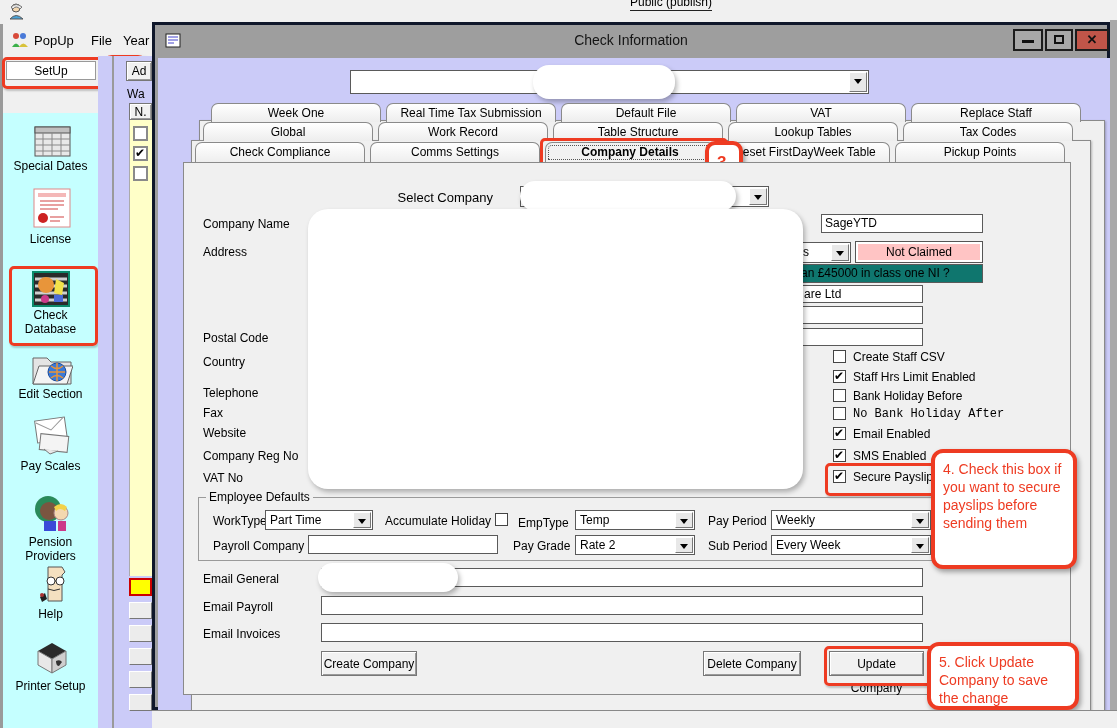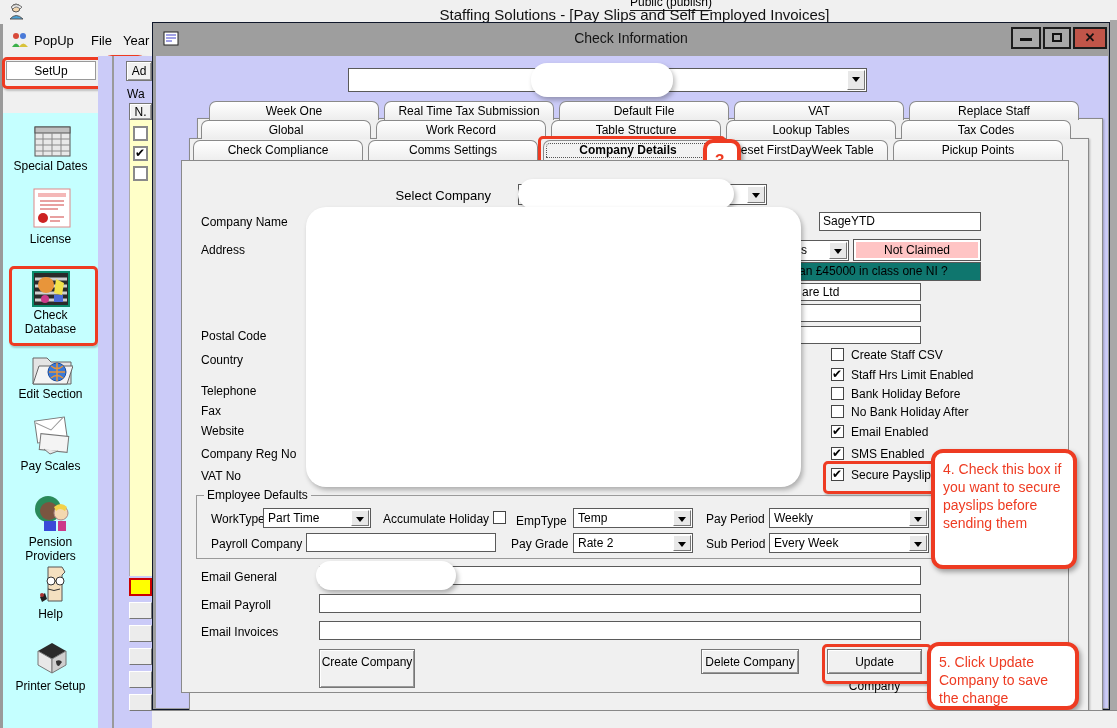--- a/index.html
+++ b/index.html
@@ -42,21 +42,20 @@
 <body>
 
 <div class="screen">
 
   <div class="lbl" style="left:630px;top:-5px;font-size:12px;border-bottom:1px solid #222;padding-bottom:1px;">Public (publish)</div>
   <svg class="abs" style="left:8px;top:3px;" width="17" height="17" viewBox="0 0 17 17">
     <circle cx="8" cy="5" r="4" fill="#f4d8b0" stroke="#555"></circle>
     <path d="M2 16 Q8 9 15 16 Z" fill="#4aa3d8" stroke="#555"></path>
     <path d="M3 4 Q8 -1 14 4 L12 6 Q8 2 5 6 Z" fill="#e8e8e8" stroke="#777"></path>
   </svg>
-  <div class="abs" style="left:152px;right:0;top:6px;text-align:center;font-size:15px;color:#111;">Staffing Solutions - [Pay Slips and Self Employed Invoices]</div>
 
   <div class="abs" style="left:0;top:24px;width:3px;height:704px;background:#9a9a9a;"></div>
   <div class="abs" style="left:3px;top:24px;width:149px;height:32px;background:#f0f0f0;">
     <svg class="abs" style="left:8px;top:7px;" width="18" height="18" viewBox="0 0 18 18">
       <circle cx="5" cy="5" r="3" fill="#d84a3a"></circle>
         <circle cx="12" cy="5" r="3" fill="#4a7ad8"></circle>
       <path d="M1 16 Q5 9 9 16 Z" fill="#3ab04a"></path>
         <path d="M8 16 Q12 9 17 16 Z" fill="#d8c23a"></path>
     </svg>
     <span class="lbl" style="left:31px;top:9px;font-size:13px;">PopUp</span>
@@ -154,21 +153,21 @@
   <div class="cb cb15" style="left:133px;top:126px;"></div>
   <div class="cb cb15 on" style="left:133px;top:146px;"></div>
   <div class="cb cb15" style="left:133px;top:166px;"></div>
   <div class="abs" style="left:129px;top:578px;width:23px;height:18px;background:#ffff00;border:2px solid #cc0000;box-sizing:border-box;"></div>
   <div class="gcell" style="top:602px;"></div>
   <div class="gcell" style="top:625px;"></div>
   <div class="gcell" style="top:648px;"></div>
   <div class="gcell" style="top:671px;"></div>
   <div class="gcell" style="top:694px;"></div>
 
-  <div class="abs" style="left:152px;top:22px;width:958px;height:688px;background:#9e9e9e;border:1px solid #0f172a;box-sizing:border-box;">
+  <div class="abs" style="left:152px;top:22px;width:958px;height:688px;background:#9e9e9e;border:3px solid #0f172a;box-sizing:border-box;">
 
     <svg class="abs" style="left:10px;top:8px;" width="17" height="16" viewBox="0 0 17 16">
       <rect x="1" y="1" width="14" height="13" fill="#fff" stroke="#222"></rect>
       <path d="M3 4 h10 M3 7 h10 M3 10 h6" stroke="#44c" stroke-width="1"></path>
     </svg>
     <div class="abs" style="left:0;right:0;top:7px;text-align:center;font-size:14px;color:#141414;">Check Information</div>
     <div class="winbtn" style="left:858px;width:30px;">
       <div class="abs" style="left:7px;top:9px;width:12px;height:3px;background:#111;"></div>
     </div>
     <div class="winbtn" style="left:890px;width:28px;">
@@ -241,21 +240,21 @@
 
       <div class="blob" style="left:150px;top:151px;width:495px;height:280px;border-radius:20px;"></div>
 
       <div class="cb" style="left:675px;top:292px;"></div>
       <div class="lbl" style="left:695px;top:292px;">Create Staff CSV</div>
       <div class="cb on" style="left:675px;top:312px;"></div>
       <div class="lbl" style="left:695px;top:312px;">Staff Hrs Limit Enabled</div>
       <div class="cb" style="left:675px;top:331px;"></div>
       <div class="lbl" style="left:695px;top:331px;">Bank Holiday Before</div>
       <div class="cb" style="left:675px;top:349px;"></div>
-      <div class="lbl" style="left:695px;top:349px;">No Bank Holiday After</div>
+      <div class="lbl" style="left:695px;top:349px;font-family:Liberation Mono, monospace;">No Bank Holiday After</div>
       <div class="cb on" style="left:675px;top:369px;"></div>
       <div class="lbl" style="left:695px;top:369px;">Email Enabled</div>
       <div class="cb on" style="left:675px;top:391px;"></div>
       <div class="lbl" style="left:695px;top:391px;">SMS Enabled</div>
       <div class="cb on" style="left:675px;top:412px;"></div>
       <div class="lbl" style="left:695px;top:412px;">Secure Payslips</div>
       <div class="redbox" style="left:667px;top:405px;width:114px;height:27px;"></div>
 
       <div class="abs" style="left:40px;top:439px;width:745px;height:62px;border:1px solid #9a9a9a;"></div>
       <div class="lbl" style="left:48px;top:432px;background:#f0f0f0;padding:0 3px;">Employee Defaults</div>
@@ -290,21 +289,21 @@
       </div>
 
       <div class="lbl" style="left:45px;top:514px;">Email General</div>
       <div class="field" style="left:163px;top:510px;width:602px;height:19px;"></div>
       <div class="blob" style="left:160px;top:505px;width:140px;height:29px;"></div>
       <div class="lbl" style="left:45px;top:542px;">Email Payroll</div>
       <div class="field" style="left:163px;top:538px;width:602px;height:19px;"></div>
       <div class="lbl" style="left:45px;top:569px;">Email Invoices</div>
       <div class="field" style="left:163px;top:565px;width:602px;height:19px;"></div>
 
-      <div class="btn3d" style="left:163px;top:593px;width:96px;height:39px;line-height:24px;">Create Company</div>
+      <div class="btn3d" style="left:163px;top:593px;width:96px;height:25px;line-height:24px;">Create Company</div>
       <div class="btn3d" style="left:545px;top:593px;width:98px;height:25px;line-height:24px;">Delete Company</div>
       <div class="btn3d" style="left:671px;top:593px;width:95px;height:25px;line-height:24px;">Update Company</div>
       <div class="redbox" style="left:666px;top:588px;width:104px;height:34px;"></div>
     </div>
   </div>
 
   <div class="callout" style="left:931px;top:449px;width:146px;height:120px;">4. Check this box if you want to secure payslips before sending them</div>
   <div class="callout" style="left:927px;top:642px;width:152px;height:68px;">5. Click Update Company to save the change</div>
 
   <div class="abs" style="left:1110px;top:20px;width:7px;height:708px;background:#a8a8a8;"></div>

